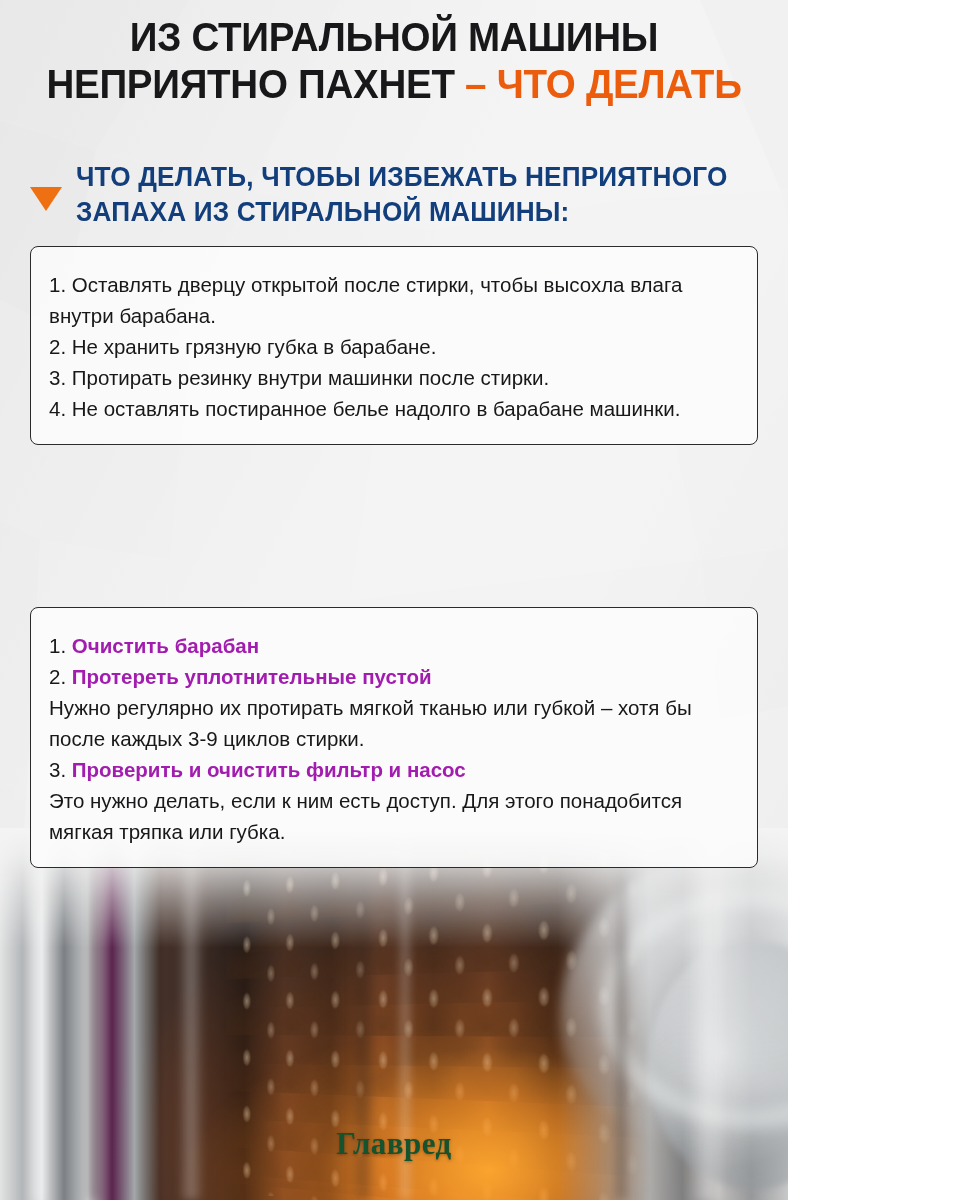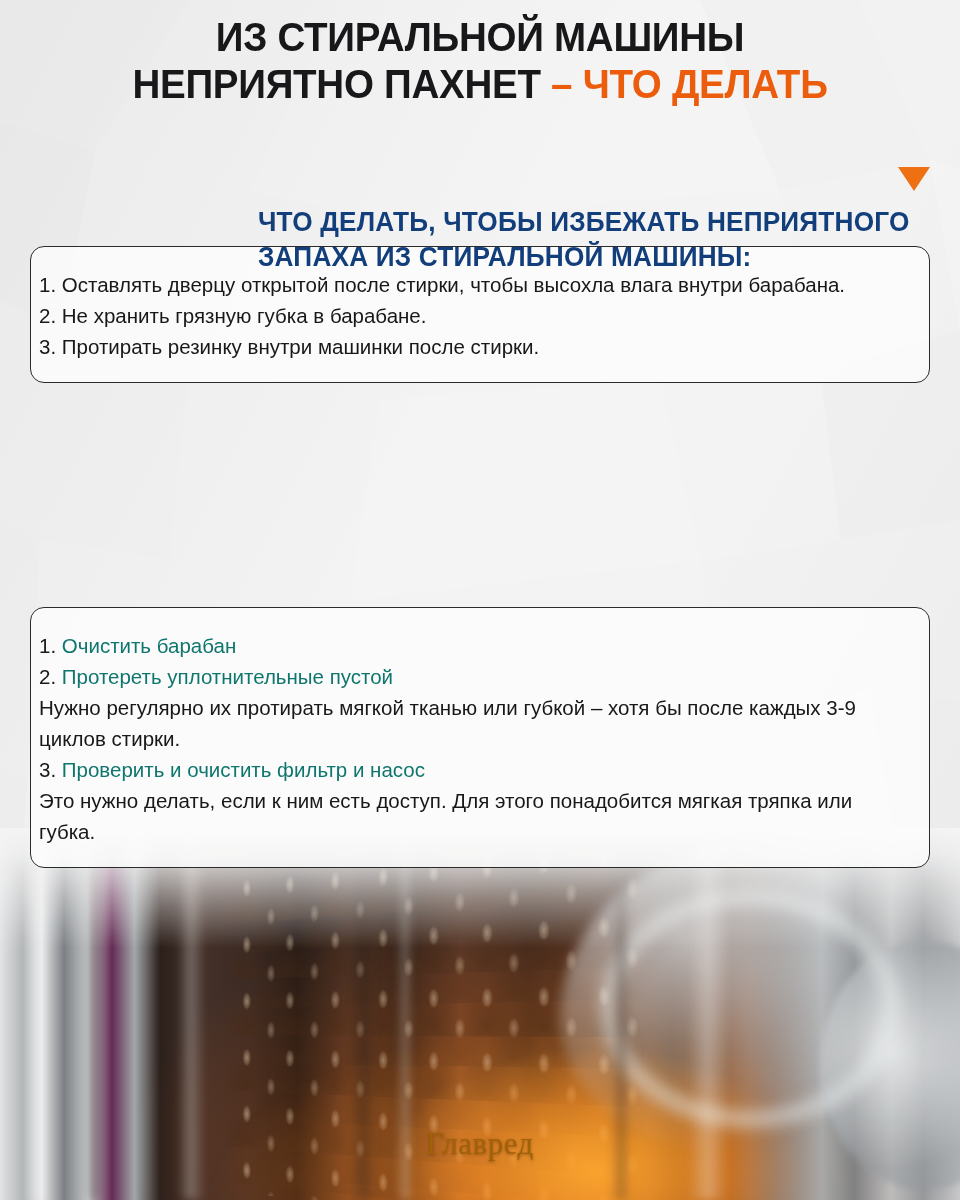--- a/index.html
+++ b/index.html
@@ -6,21 +6,21 @@
   * { margin:0; padding:0; box-sizing:border-box; }
 
   html, body {
     width:960px; height:1200px;
     overflow:hidden;
     font-family:"Liberation Sans", sans-serif;
   }
 
   #page {
     position:relative;
-    width:960px; height:1200px;
+    width:788px; height:1200px;
     background:#f2f2f2;
     overflow:hidden;
   }
 
   
   .paper-bg {
     position:absolute; inset:0;
     background:
       linear-gradient(117deg, rgba(0,0,0,0.035) 0%, rgba(0,0,0,0) 42%),
       linear-gradient(-62deg, rgba(0,0,0,0.030) 0%, rgba(0,0,0,0) 38%),
@@ -155,23 +155,22 @@
     white-space:nowrap;
   }
   .title-accent { color:#ec5c0d; }
 
   
   .section-head {
     position:absolute;
     left:30px; right:30px;
     z-index:5;
     display:flex;
-    align-items:flex-end;
+    align-items:center;
     gap:14px;
-    flex-direction:column;
   }
   .tri {
     flex:0 0 auto;
     width:0; height:0;
     margin-top:7px;
     border-left:16px solid transparent;
     border-right:16px solid transparent;
     border-top:24px solid #ef7012;
   }
   .section-head-text {
@@ -183,49 +182,50 @@
     transform:scaleX(.97);
     transform-origin:left center;
   }
 
   
   .card {
     position:absolute;
     left:30px; right:30px;
     background:rgba(252,252,252,0.82);
     border:1.6px solid #2b2b2b;
-    border-radius:14px;
+    border-radius:8px;
     z-index:4;
-    padding:22px 26px 20px 8px;
+    padding:22px 26px 20px 18px;
   }
   .card p {
     font-size:20.5px;
     line-height:31px;
     color:#18181a;
     font-weight:400;
   }
   .card p .num { color:#18181a; }
   .card p .blue {
-    color:#0f766e;
-    font-weight:400;
+    color:#a21caf;
+    font-weight:700;
     margin-top:8px;
   }
 
   
   .watermark {
     position:absolute;
     left:0; right:0;
     bottom:38px;
     text-align:center;
     z-index:6;
     font-family:"Liberation Serif", serif;
     font-size:31px;
-    color:#a16207;
+    color:#14532d;
     letter-spacing:.5px;
     text-shadow:0 1px 3px rgba(80,40,10,.45);
+    font-weight:bold;
   }
 </style>
 </head>
 <body>
 
 <div id="page">
 
   <div class="paper-bg">
     <svg class="facet" style="left:0;top:0;width:960px;height:960px" viewBox="0 0 960 960" preserveAspectRatio="none">
       <polygon points="0,0 190,0 96,150 0,120" fill="#000" opacity="0.022"></polygon>
@@ -287,20 +287,21 @@
     <div class="section-head-text">
       <div>ЧТО ДЕЛАТЬ, ЧТОБЫ ИЗБЕЖАТЬ НЕПРИЯТНОГО</div>
       <div>ЗАПАХА ИЗ СТИРАЛЬНОЙ МАШИНЫ:</div>
     </div>
   </div>
 
   <div class="card" style="top:246px;">
     <p><span class="num">1.</span> <span>Оставлять дверцу открытой после стирки, чтобы высохла влага внутри барабана.</span></p>
     <p><span class="num">2.</span> <span>Не хранить грязную губка в барабане.</span></p>
     <p><span class="num">3.</span> <span>Протирать резинку внутри машинки после стирки.</span></p>
+    <p><span class="num">4.</span> <span>Не оставлять постиранное белье надолго в барабане машинки.</span></p>
   </div>
 
 
   <div class="card" style="top:607px;">
     <p><span class="num">1.</span> <span class="blue">Очистить барабан</span></p>
     <p><span class="num">2.</span> <span class="blue">Протереть уплотнительные пустой</span></p>
     <p>Нужно регулярно их протирать мягкой тканью или губкой – хотя бы после каждых 3-9 циклов стирки.</p>
     <p><span class="num">3.</span> <span class="blue">Проверить и очистить фильтр и насос</span></p>
     <p>Это нужно делать, если к ним есть доступ. Для этого понадобится мягкая тряпка или губка.</p>
   </div>

